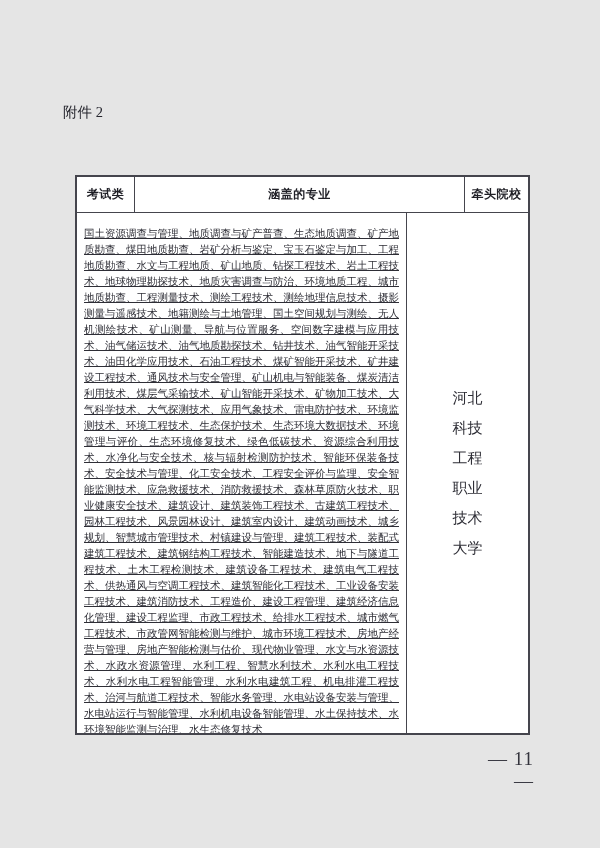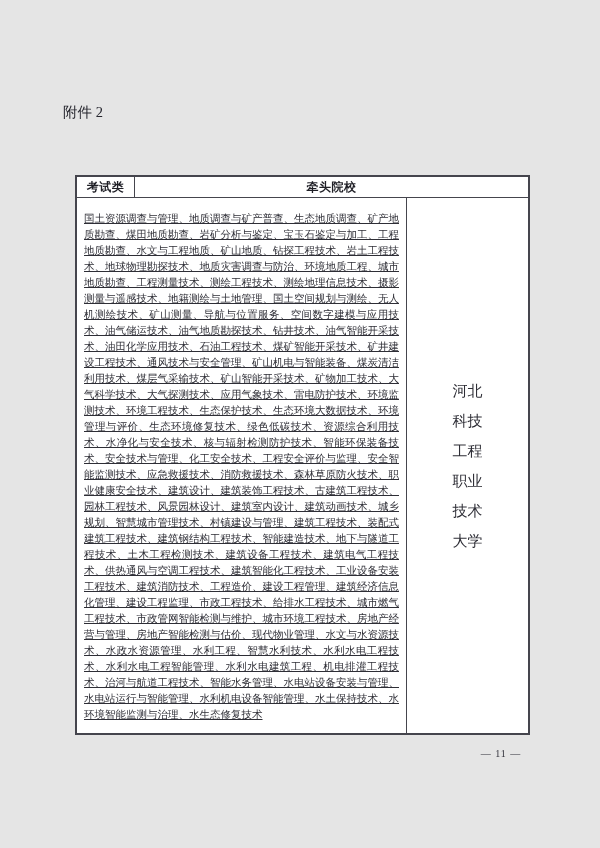--- a/index.html
+++ b/index.html
@@ -37,21 +37,21 @@
     top: 175px;
     width: 455px;
     height: 560px;
     border: 2px solid #45454d;
     display: flex;
     flex-direction: column;
     background: #fff;
   }
   .trow { display: flex; width: 100%; }
   .trow.head {
-    height: 21px;
+    height: 36px;
     border-bottom: 1px solid #45454d;
     flex: none;
   }
   .trow.body { flex: 1; min-height: 0; }
   .cell { position: relative; }
   .col-exam {
     width: 58px;
     flex: none;
     border-right: 1px solid #45454d;
   }
@@ -108,37 +108,38 @@
     text-align: center;
     letter-spacing: 0;
     word-break: break-all;
     color: #2e2e36;
   }
   .page-number {
     position: absolute;
     left: 468px;
     top: 748px;
     width: 66px;
-    text-align: center;
-    font-size: 10px;
+    text-align: right;
+    font-size: 19px;
     letter-spacing: 1px;
     color: #33333c;
   }
 </style>
 </head>
 <body>
 
 <div class="page">
 
   <div class="attachment-label">附件 2</div>
 
 
   <div class="doc-table">
     <div class="trow head">
       <div class="cell col-exam">考试类</div>
+      <div class="cell col-majors">涵盖的专业</div>
       <div class="cell col-lead">牵头院校</div>
     </div>
     <div class="trow body">
       <div class="cell col-majors">
         <div class="majors-text">国土资源调查与管理、地质调查与矿产普查、生态地质调查、矿产地质勘查、煤田地质勘查、岩矿分析与鉴定、宝玉石鉴定与加工、工程地质勘查、水文与工程地质、矿山地质、钻探工程技术、岩土工程技术、地球物理勘探技术、地质灾害调查与防治、环境地质工程、城市地质勘查、工程测量技术、测绘工程技术、测绘地理信息技术、摄影测量与遥感技术、地籍测绘与土地管理、国土空间规划与测绘、无人机测绘技术、矿山测量、导航与位置服务、空间数字建模与应用技术、油气储运技术、油气地质勘探技术、钻井技术、油气智能开采技术、油田化学应用技术、石油工程技术、煤矿智能开采技术、矿井建设工程技术、通风技术与安全管理、矿山机电与智能装备、煤炭清洁利用技术、煤层气采输技术、矿山智能开采技术、矿物加工技术、大气科学技术、大气探测技术、应用气象技术、雷电防护技术、环境监测技术、环境工程技术、生态保护技术、生态环境大数据技术、环境管理与评价、生态环境修复技术、绿色低碳技术、资源综合利用技术、水净化与安全技术、核与辐射检测防护技术、智能环保装备技术、安全技术与管理、化工安全技术、工程安全评价与监理、安全智能监测技术、应急救援技术、消防救援技术、森林草原防火技术、职业健康安全技术、建筑设计、建筑装饰工程技术、古建筑工程技术、园林工程技术、风景园林设计、建筑室内设计、建筑动画技术、城乡规划、智慧城市管理技术、村镇建设与管理、建筑工程技术、装配式建筑工程技术、建筑钢结构工程技术、智能建造技术、地下与隧道工程技术、土木工程检测技术、建筑设备工程技术、建筑电气工程技术、供热通风与空调工程技术、建筑智能化工程技术、工业设备安装工程技术、建筑消防技术、工程造价、建设工程管理、建筑经济信息化管理、建设工程监理、市政工程技术、给排水工程技术、城市燃气工程技术、市政管网智能检测与维护、城市环境工程技术、房地产经营与管理、房地产智能检测与估价、现代物业管理、水文与水资源技术、水政水资源管理、水利工程、智慧水利技术、水利水电工程技术、水利水电工程智能管理、水利水电建筑工程、机电排灌工程技术、治河与航道工程技术、智能水务管理、水电站设备安装与管理、水电站运行与智能管理、水利机电设备智能管理、水土保持技术、水环境智能监测与治理、水生态修复技术</div>
       </div>
       <div class="cell col-lead">
         <div class="lead-text">河北科技工程职业技术大学</div>
       </div>
     </div>

